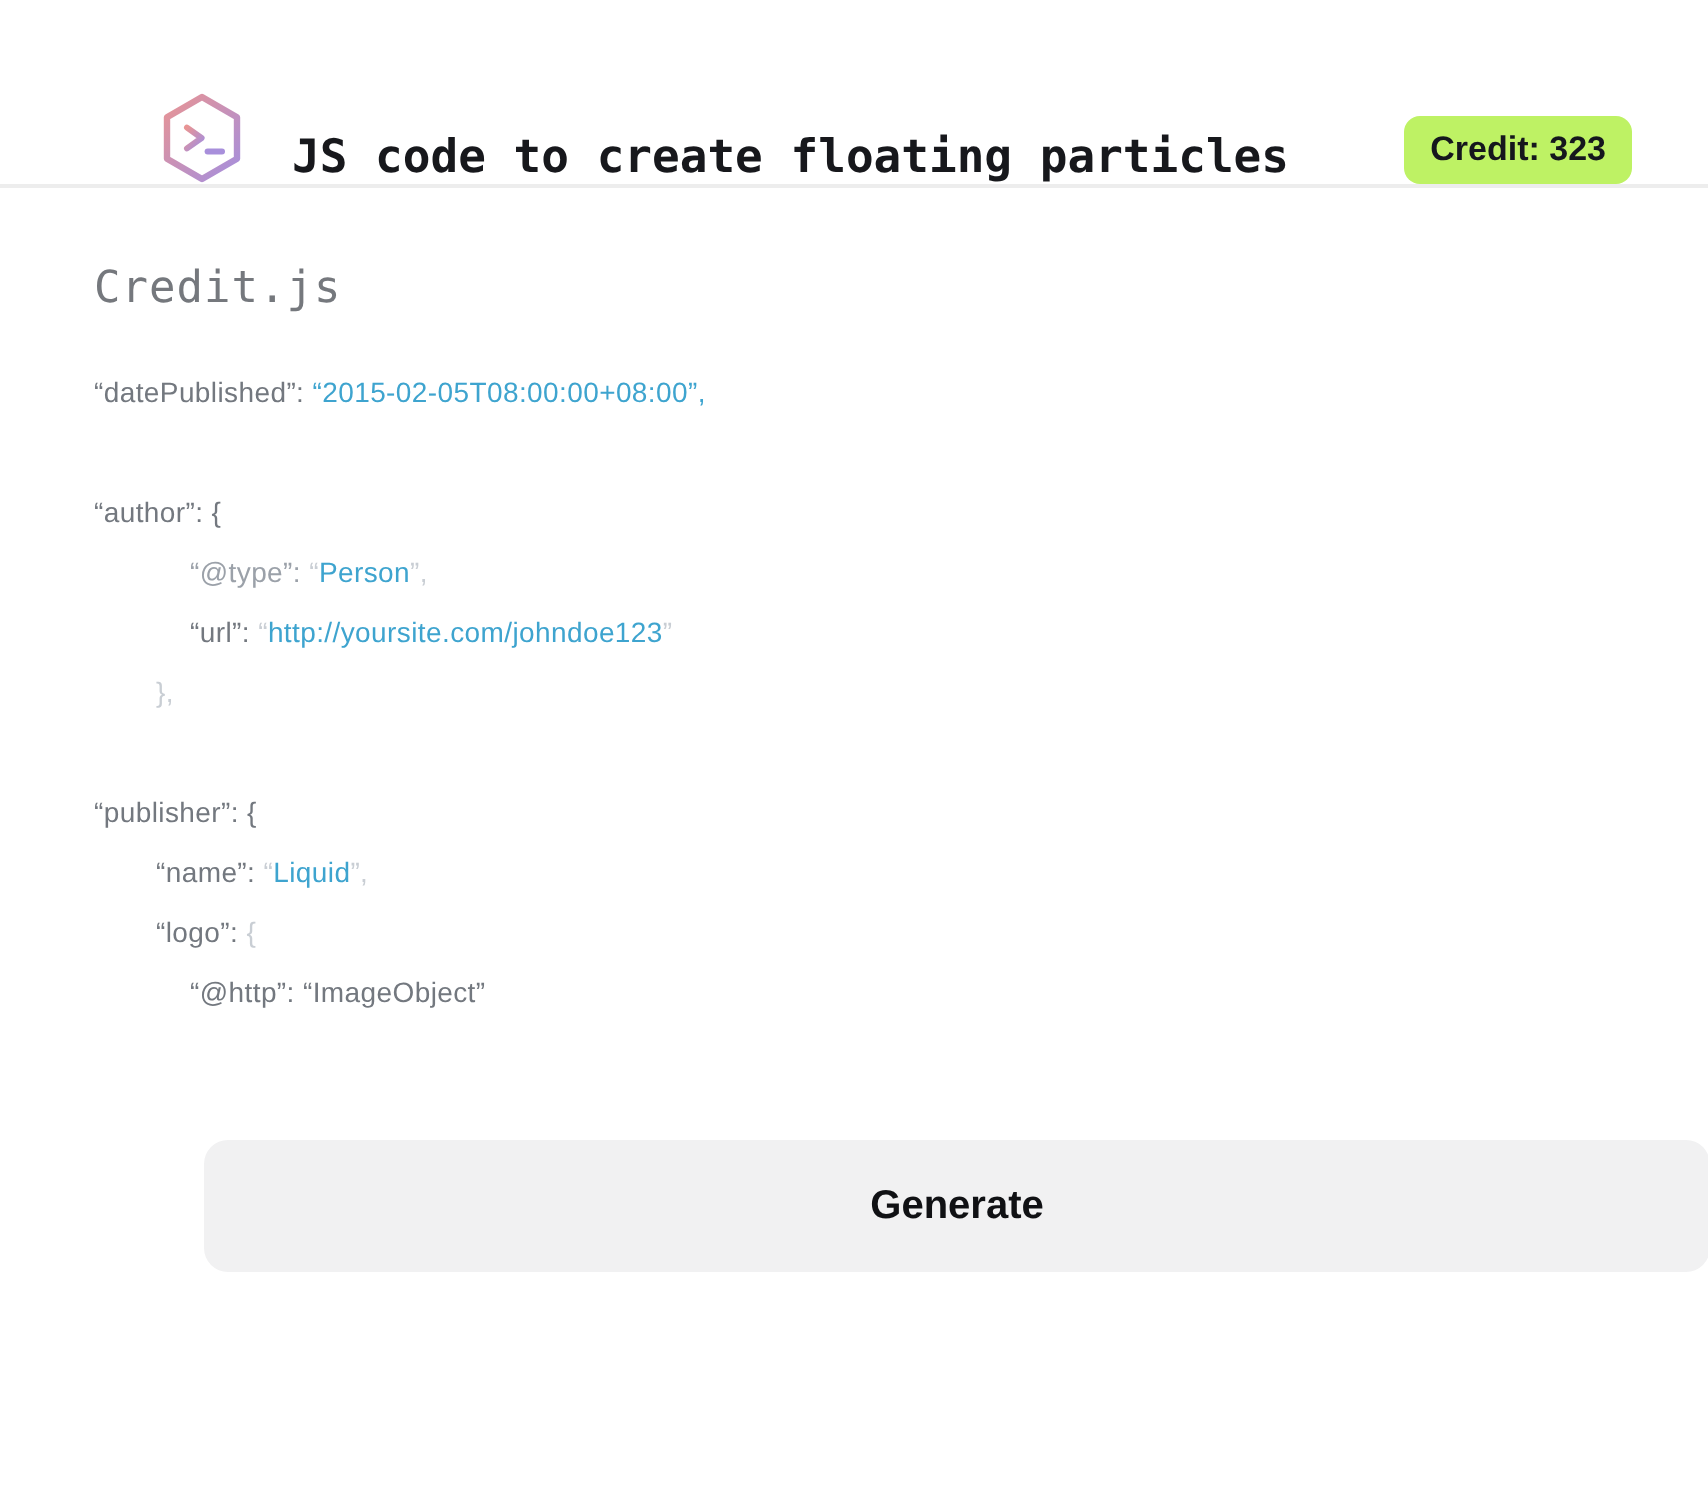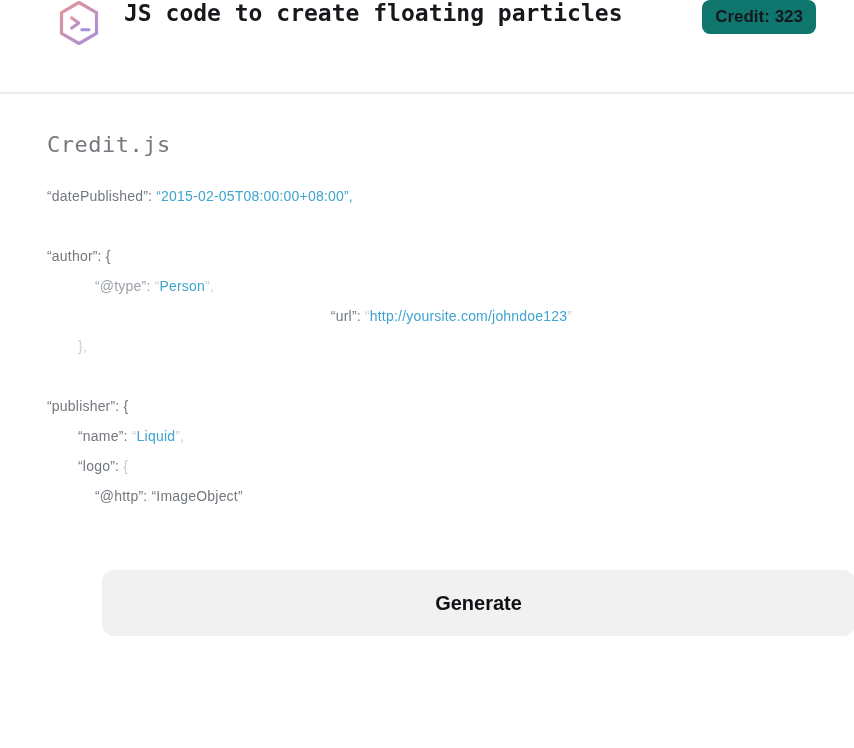--- a/index.html
+++ b/index.html
@@ -3,38 +3,38 @@
 <meta charset="utf-8">
 <style>
   * { margin: 0; padding: 0; box-sizing: border-box; }
   html, body { width: 854px; height: 748px; background: #ffffff; overflow: hidden; }
   body { font-family: "Liberation Sans", sans-serif; }
 
   
   .header {
     height: 94px;
     display: flex;
-    align-items: flex-start;
-    padding: 0 38px 0 58px;
+    align-items: flex-end;
+    padding: 0 38px 0 80px;
     border-bottom: 2px solid #ededed;
     background: #ffffff;
   }
   .logo { width: 42px; height: 46px; flex: 0 0 auto; }
   .app-title {
     margin-left: 24px;
     font-family: "DejaVu Sans Mono", monospace;
     font-size: 23px;
     font-weight: bold;
     color: #17181c;
     letter-spacing: 0px;
     white-space: nowrap;
   }
   .spacer { flex: 1 1 auto; }
   .credit-badge {
-    background: #0f766e;
+    background: #bef264;
     color: #15171d;
     font-size: 17px;
     font-weight: bold;
     padding: 7px 13px;
     border-radius: 8px;
     white-space: nowrap;
   }
 
   
   .main { padding: 38px 46px 0 47px; }
@@ -95,21 +95,21 @@
   <div class="credit-badge">Credit: 323</div>
 </div>
 
 <div class="main">
   <div class="file-name">Credit.js</div>
   <div class="code-block">
       <div class="code-line" style="padding-left: 0px;"><span class="tok-key">“datePublished”: </span><span class="tok-value">“2015-02-05T08:00:00+08:00”,</span></div>
       <div class="code-line"></div>
       <div class="code-line" style="padding-left: 0px;"><span class="tok-key">“author”: {</span></div>
       <div class="code-line" style="padding-left: 48px;"><span class="tok-keylight">“@type”: </span><span class="tok-faded">“</span><span class="tok-value">Person</span><span class="tok-faded">”,</span></div>
-      <div class="code-line" style="padding-left: 48px; text-align: center;"><span class="tok-key">“url”: </span><span class="tok-faded">“</span><span class="tok-value">http://yoursite.com/johndoe123</span><span class="tok-faded">”</span></div>
+      <div class="code-line" style="padding-left: 48px;"><span class="tok-key">“url”: </span><span class="tok-faded">“</span><span class="tok-value">http://yoursite.com/johndoe123</span><span class="tok-faded">”</span></div>
       <div class="code-line" style="padding-left: 31px;"><span class="tok-faded">},</span></div>
       <div class="code-line"></div>
       <div class="code-line" style="padding-left: 0px;"><span class="tok-key">“publisher”: {</span></div>
       <div class="code-line" style="padding-left: 31px;"><span class="tok-key">“name”: </span><span class="tok-faded">“</span><span class="tok-value">Liquid</span><span class="tok-faded">”,</span></div>
       <div class="code-line" style="padding-left: 31px;"><span class="tok-key">“logo”: </span><span class="tok-faded">{</span></div>
       <div class="code-line" style="padding-left: 48px;"><span class="tok-key">“@http”: “ImageObject”</span></div>
     </div>
   <button class="generate-button">Generate</button>
 </div>
 

